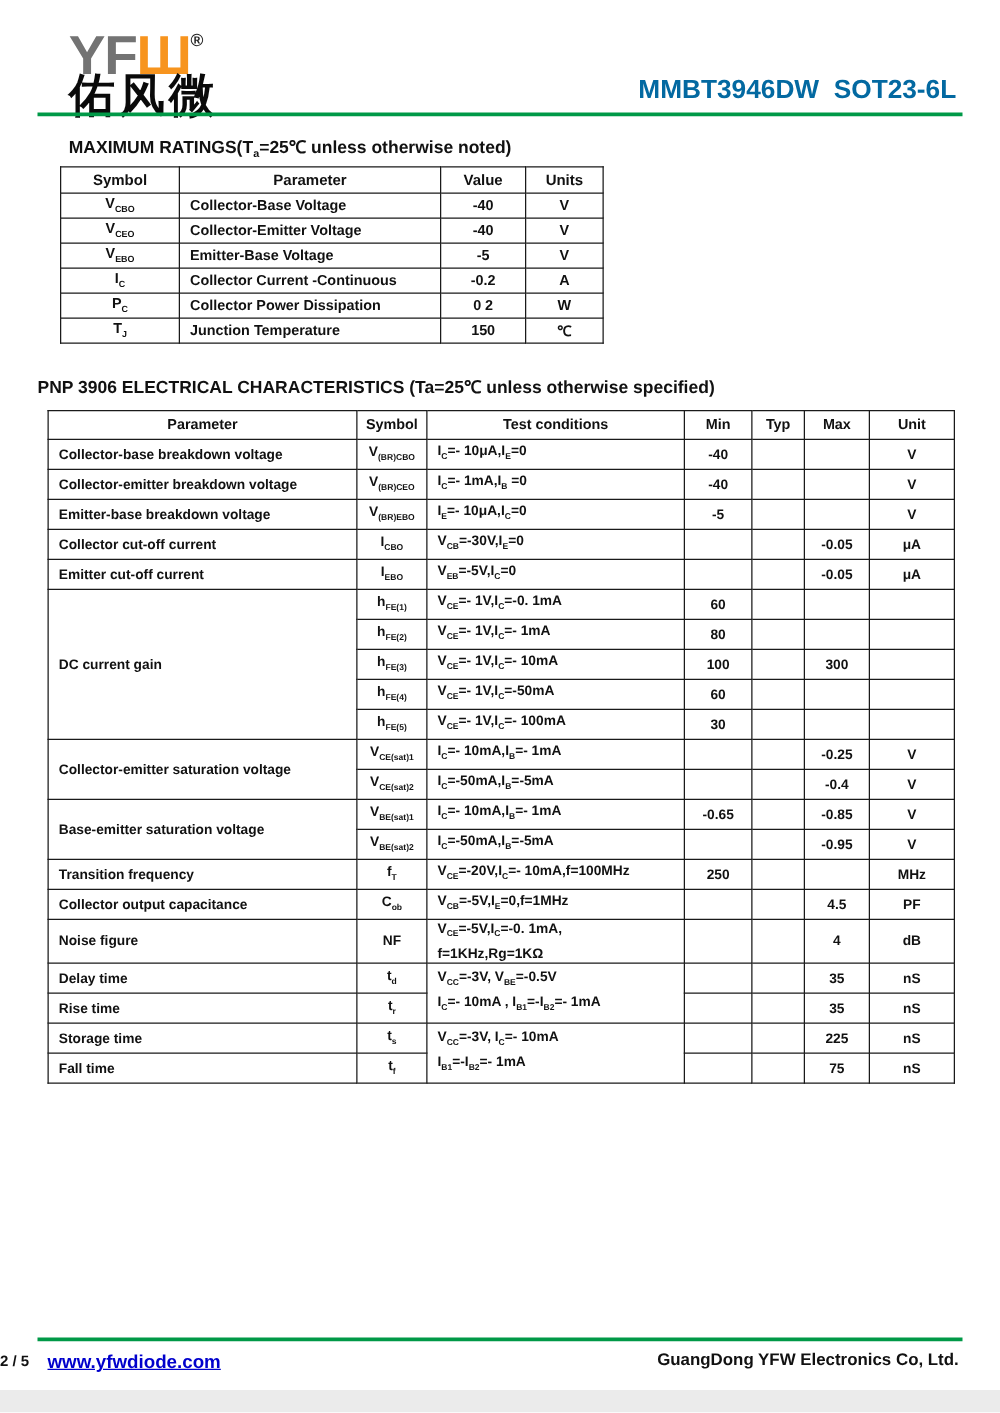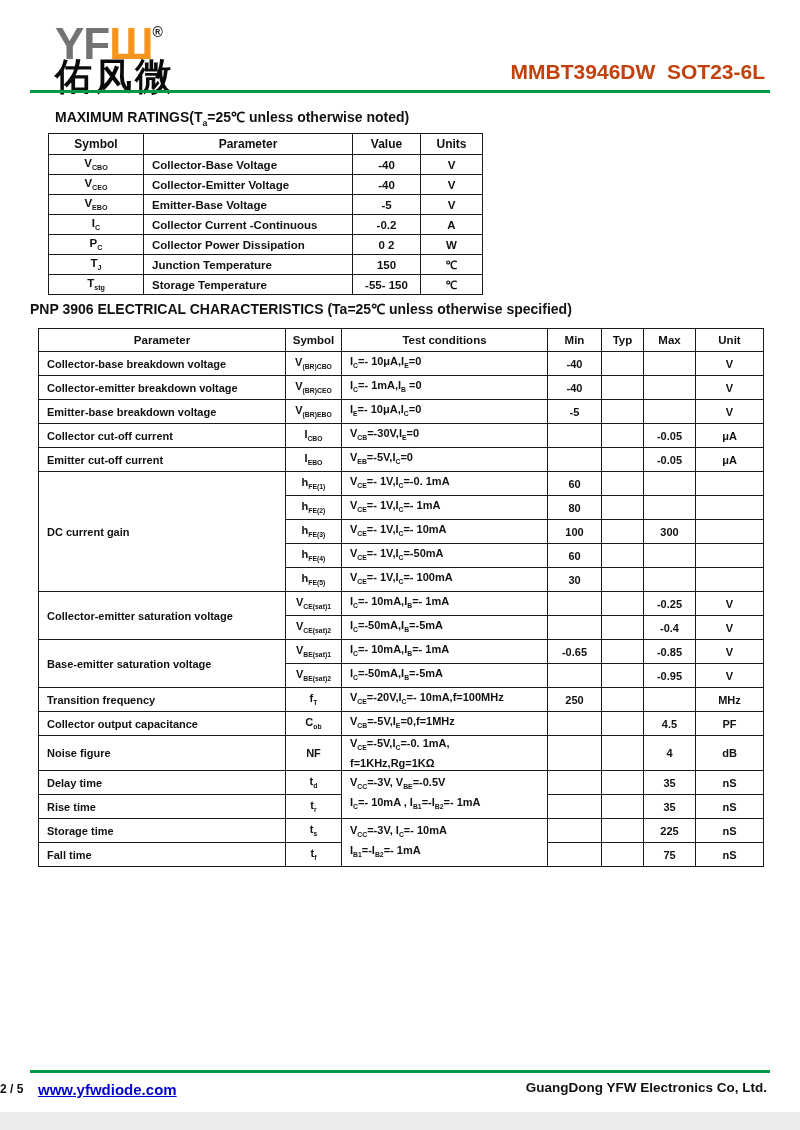--- a/index.html
+++ b/index.html
@@ -6,21 +6,21 @@
   body{width:800px;height:1130px;position:relative;background:#ffffff;
        font-family:"Liberation Sans", sans-serif;color:#111;}
   .abs{position:absolute;}
 
   
   .logo-line{left:55px;top:10px;font-weight:bold;font-size:44px;line-height:44px;letter-spacing:-1px;}
   .lg-green{color:#737373;}
   .lg-orange{color:#F7941E;}
   .lg-reg{font-size:14px;color:#222;vertical-align:22px;font-weight:bold;letter-spacing:0;}
   .logo-cn{left:55px;top:52px;font-weight:bold;font-size:37px;letter-spacing:3px;color:#0a0a0a;}
-  .part-title{right:35px;top:60px;font-weight:bold;font-size:21px;white-space:pre;color:#c2410c;}
+  .part-title{right:35px;top:60px;font-weight:bold;font-size:21px;white-space:pre;color:#0369a1;}
   .hr-green{left:30px;width:740px;height:3px;background:#009947;}
   .hr-top{top:90px;}
   .hr-bottom{top:1070px;}
 
   
   .sec1-title{left:55px;top:107px;font-weight:bold;font-size:14px;}
   .sec2-title{left:30px;top:299px;font-weight:bold;font-size:14px;}
 
   
   table{border-collapse:collapse;table-layout:fixed;}
@@ -97,26 +97,20 @@
   <tr>
     <td class="c">P<sub>C</sub></td>
     <td class="l">Collector Power Dissipation</td>
     <td class="c">0 2</td>
     <td class="c">W</td>
   </tr>
   <tr>
     <td class="c">T<sub>J</sub></td>
     <td class="l">Junction Temperature</td>
     <td class="c">150</td>
-    <td class="c">℃</td>
-  </tr>
-  <tr>
-    <td class="c">T<sub>stg</sub></td>
-    <td class="l">Storage Temperature</td>
-    <td class="c">-55- 150</td>
     <td class="c">℃</td>
   </tr>
 </tbody>
   </table>
 
 <div class="abs sec2-title">PNP 3906 ELECTRICAL CHARACTERISTICS (Ta=25℃ unless otherwise specified)</div>
 
 <table class="abs t2">
   <colgroup>
       <col style="width:247px">

